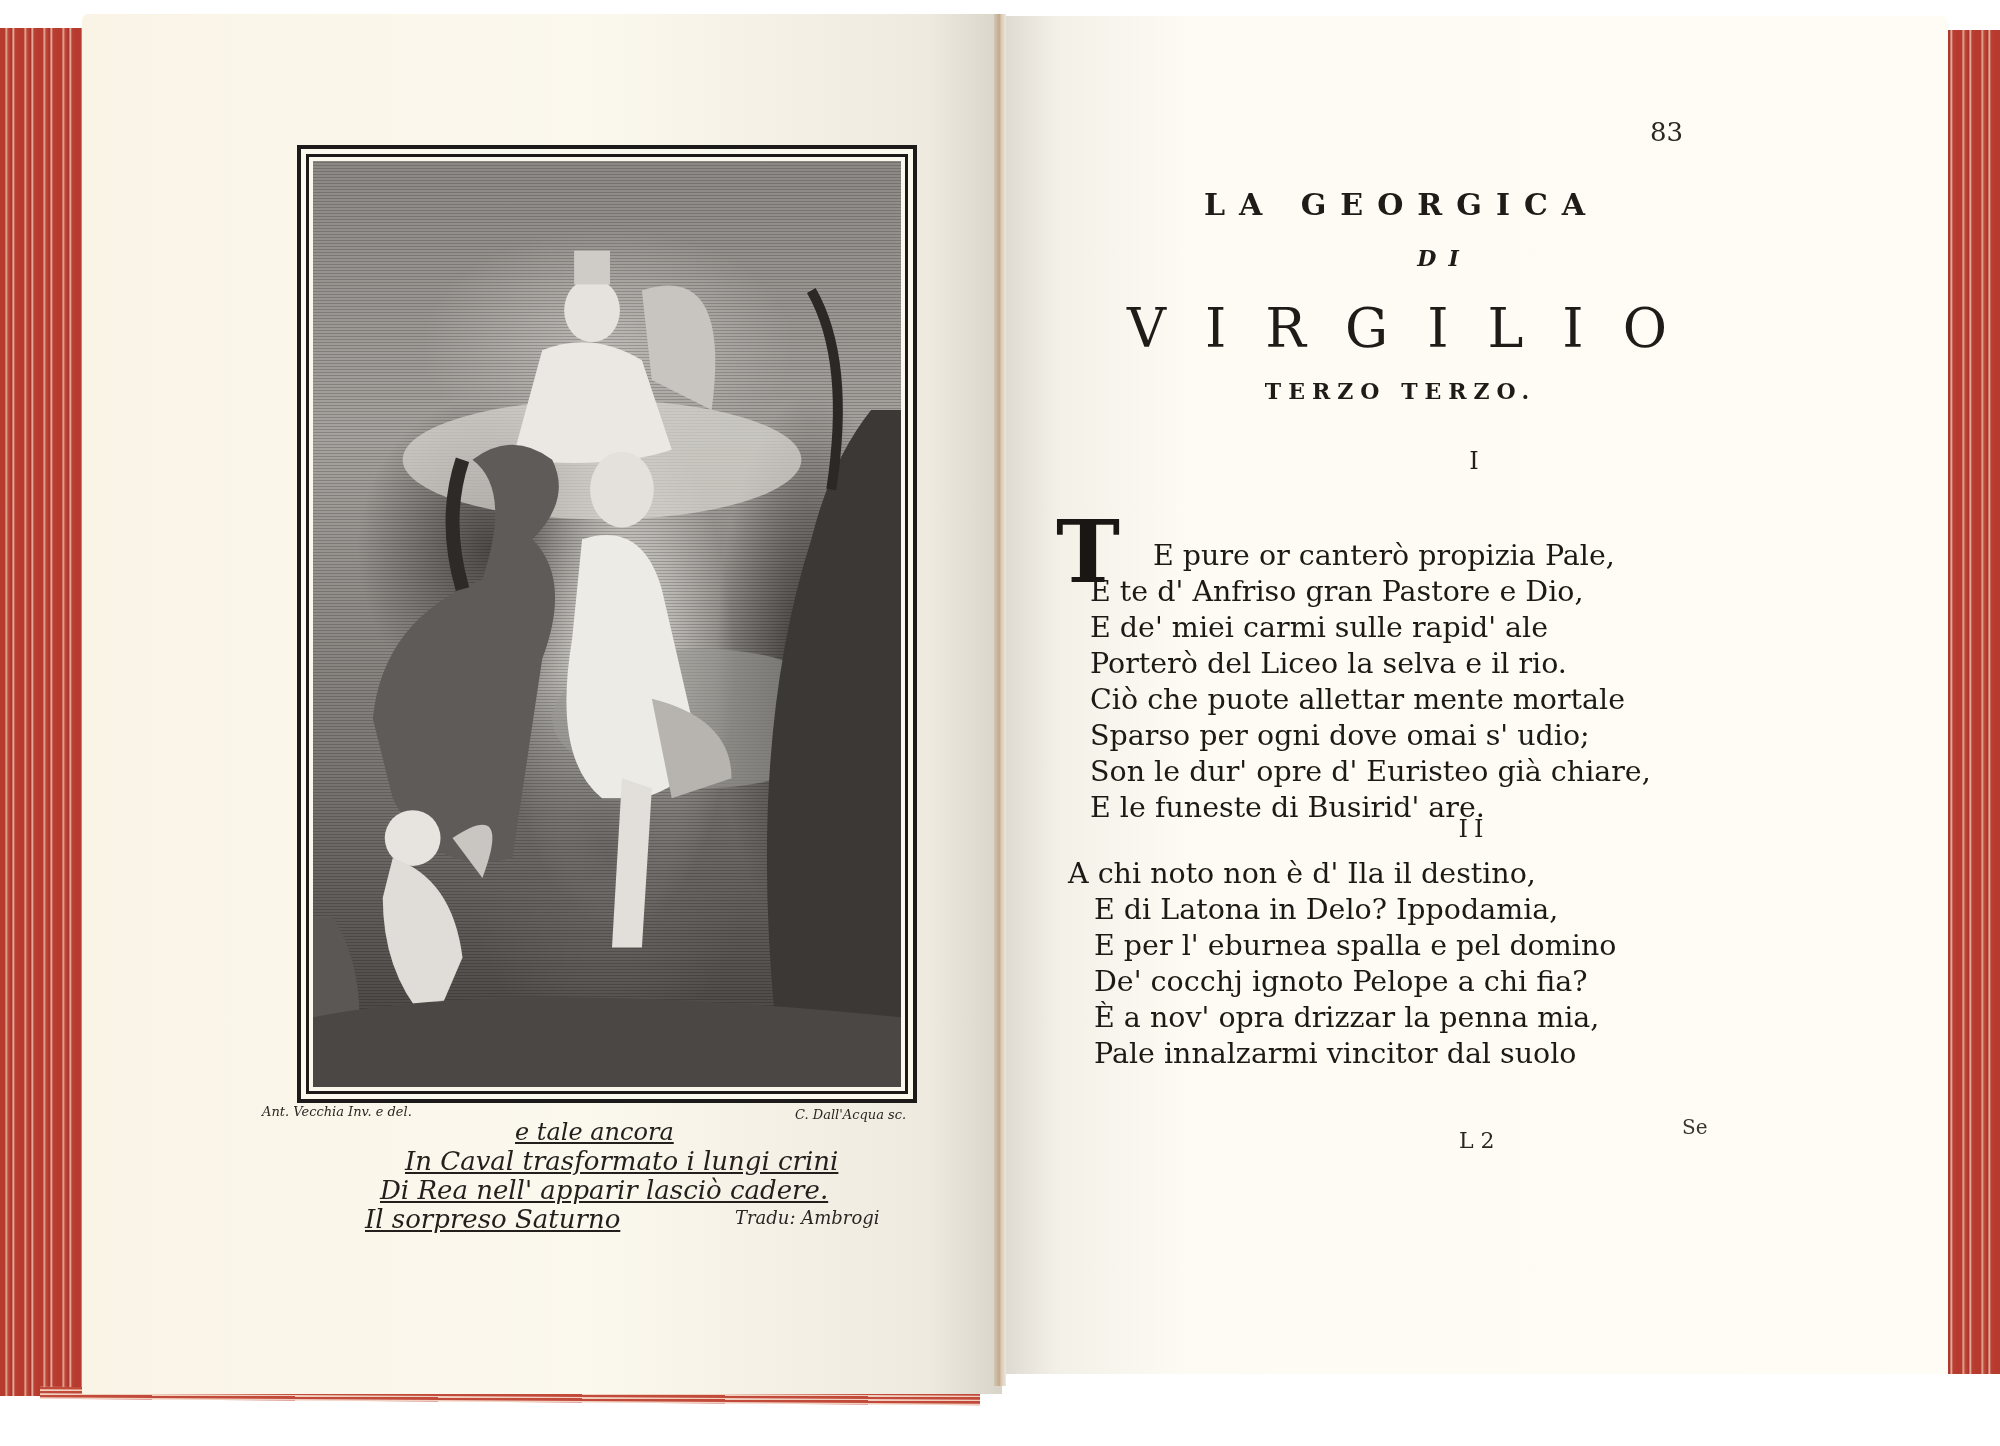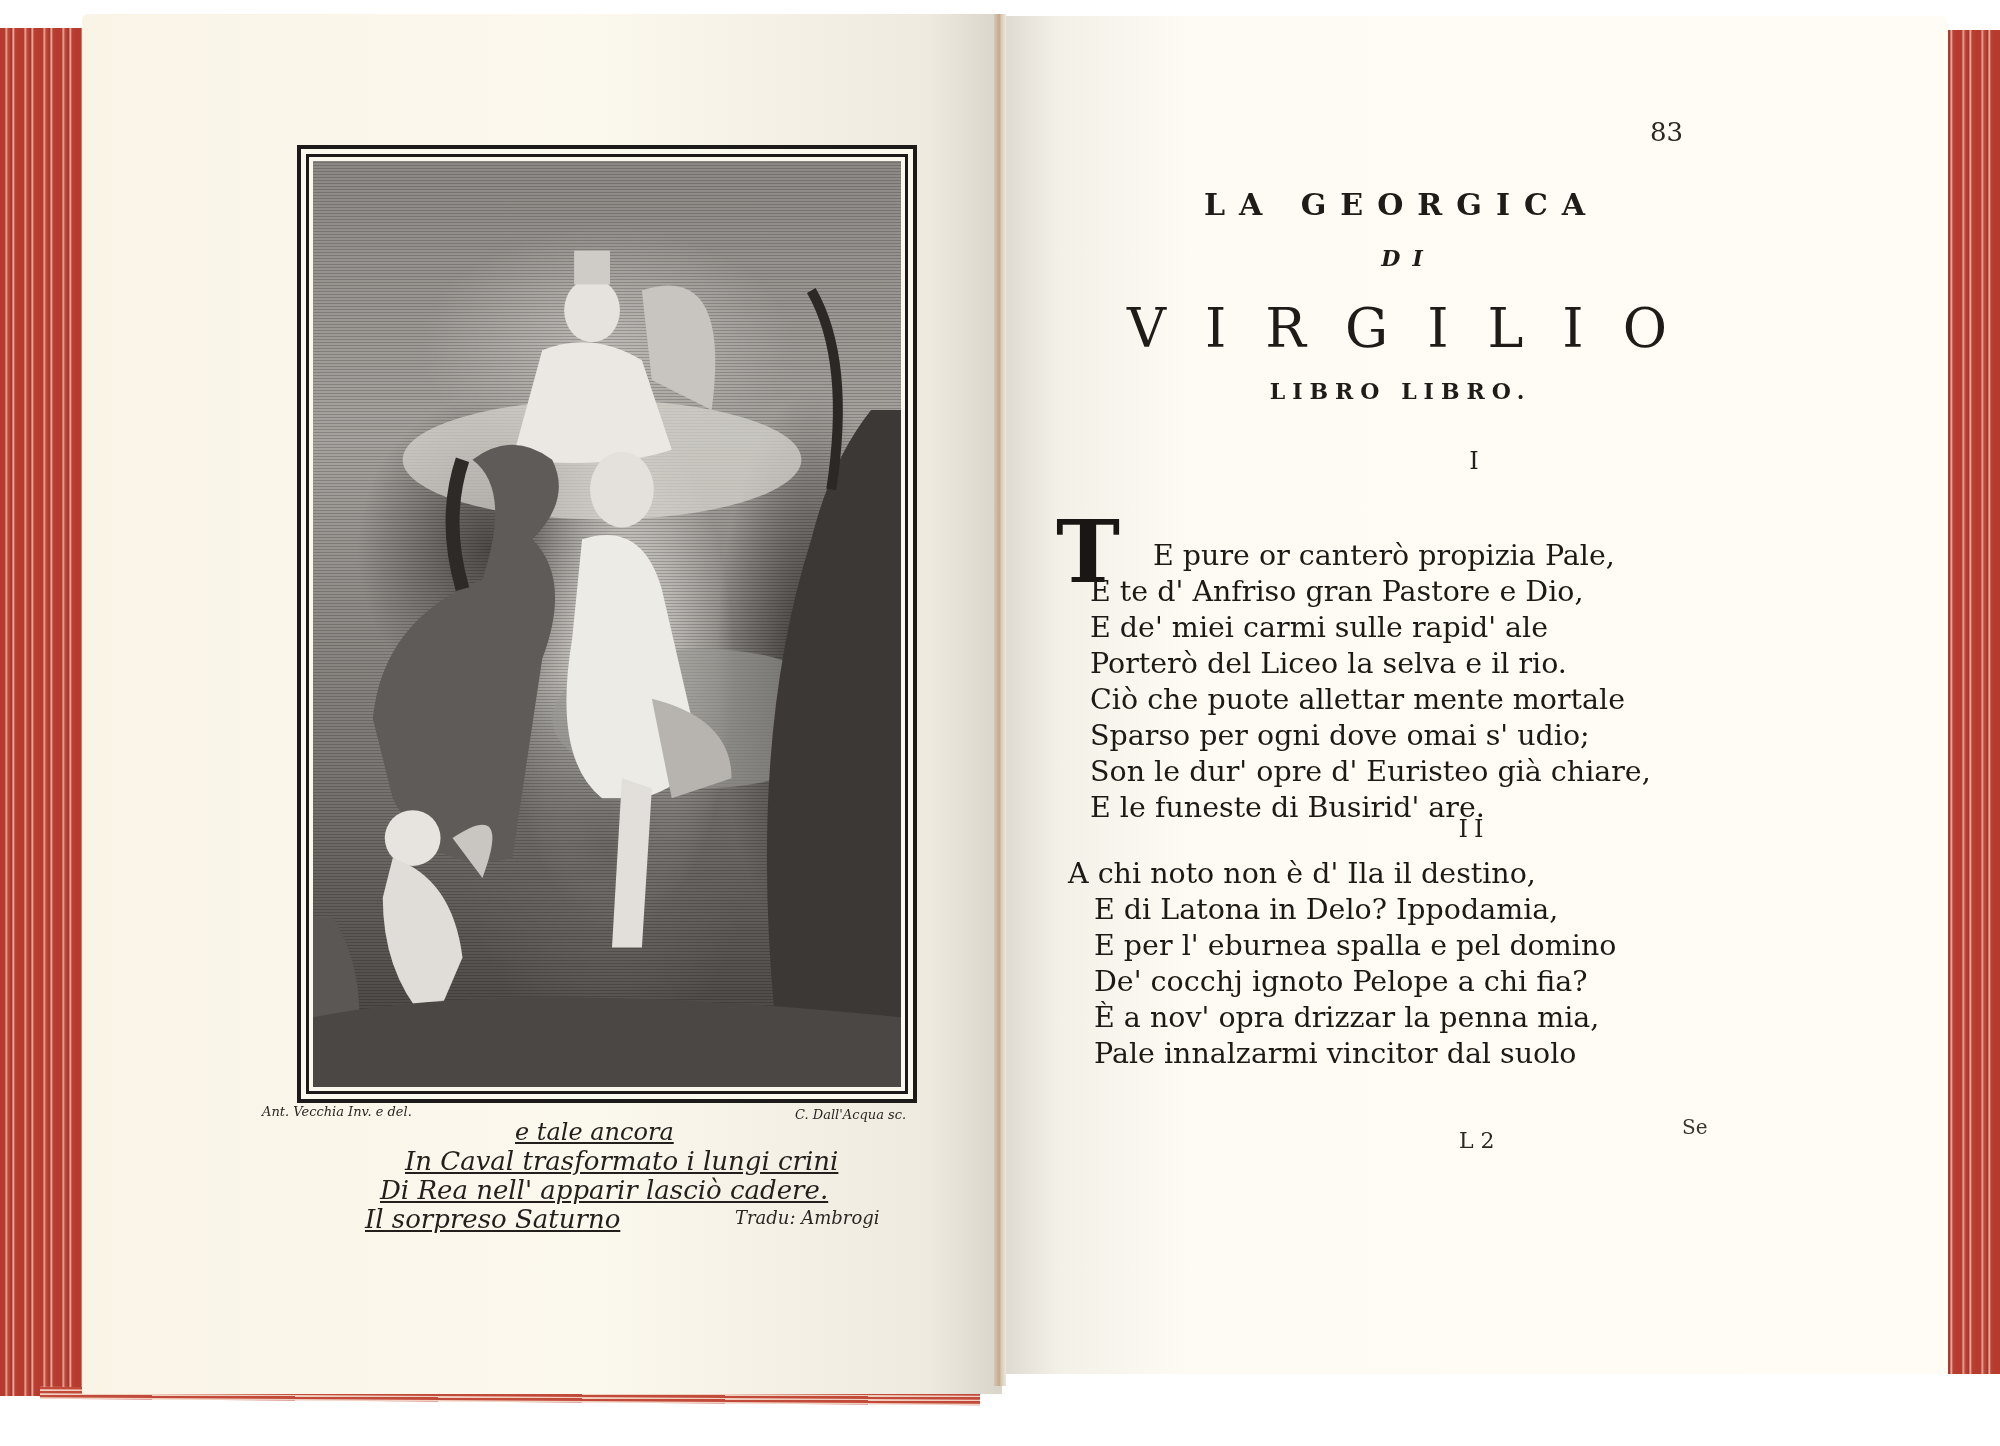--- a/index.html
+++ b/index.html
@@ -59,21 +59,21 @@
   .caption .l0 { padding-left: 155px; font-size: 24px; }
   .caption .l1 { padding-left: 45px; }
   .caption .l2 { padding-left: 20px; }
   .caption .l3 { padding-left: 5px; }
   .translator { position: absolute; left: 735px; top: 1194px; font-style: italic; font-size: 18px; color: #2a2623; margin-top: 13px; }
 
   
   .folio { position: absolute; left: 1612px; top: 117px; font-size: 26px; color: #2b2724; margin-left: 38px; }
   .title-line { position: absolute; left: 1000px; width: 793px; text-align: center; color: #1f1b18; }
   .t1 { top: 187px; font-size: 30px; letter-spacing: 14px; padding-left: 10px; font-weight: bold; }
-  .t2 { top: 245px; font-size: 22px; letter-spacing: 12px; font-style: italic; font-weight: bold; padding-left: 23px; }
+  .t2 { top: 245px; font-size: 22px; letter-spacing: 12px; font-style: italic; font-weight: bold; padding-left: 23px; margin-left: 36px; }
   .t3 { top: 297px; font-size: 54px; letter-spacing: 39px; padding-left: 40px; }
   .t4 { top: 378px; font-size: 22px; letter-spacing: 7px; font-weight: bold; padding-left: 8px; }
   .section { position: absolute; left: 1000px; width: 948px; text-align: center; font-size: 24px; color: #221e1b; }
   .s1 { top: 447px; }
   .s2 { top: 815px; letter-spacing: 6px; }
 
   .stanza { position: absolute; font-size: 28.5px; line-height: 36px; color: #1d1916; }
   .stanza1 { left: 1090px; top: 538px; }
   .stanza2 { left: 1068px; top: 856px; }
   .stanza .line { white-space: nowrap; }
@@ -141,21 +141,21 @@
   <div class="l2">Di Rea nell' apparir lasciò cadere.</div>
   <div class="l3">Il sorpreso Saturno</div>
 </div>
 <div class="translator">Tradu: Ambrogi</div>
 
 <div class="folio">83</div>
 
 <div class="title-line t1">LA GEORGICA</div>
 <div class="title-line t2">DI</div>
 <div class="title-line t3">VIRGILIO</div>
-<div class="title-line t4">LIBRO LIBRO.</div>
+<div class="title-line t4">TERZO TERZO.</div>
 
 <div class="section s1">I</div>
 <div class="dropcap">T</div>
 
 <div class="stanza stanza1">
   <div class="line">E pure or canterò propizia Pale,</div>
   <div class="line">E te d' Anfriso gran Pastore e Dio,</div>
   <div class="line">E de' miei carmi sulle rapid' ale</div>
   <div class="line">Porterò del Liceo la selva e il rio.</div>
   <div class="line">Ciò che puote allettar mente mortale</div>

